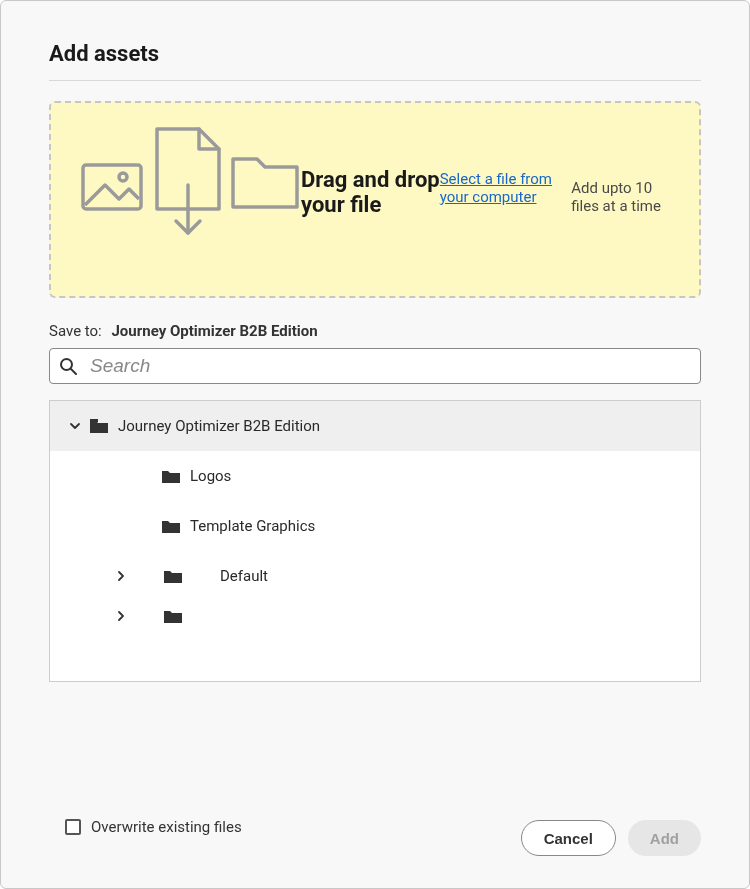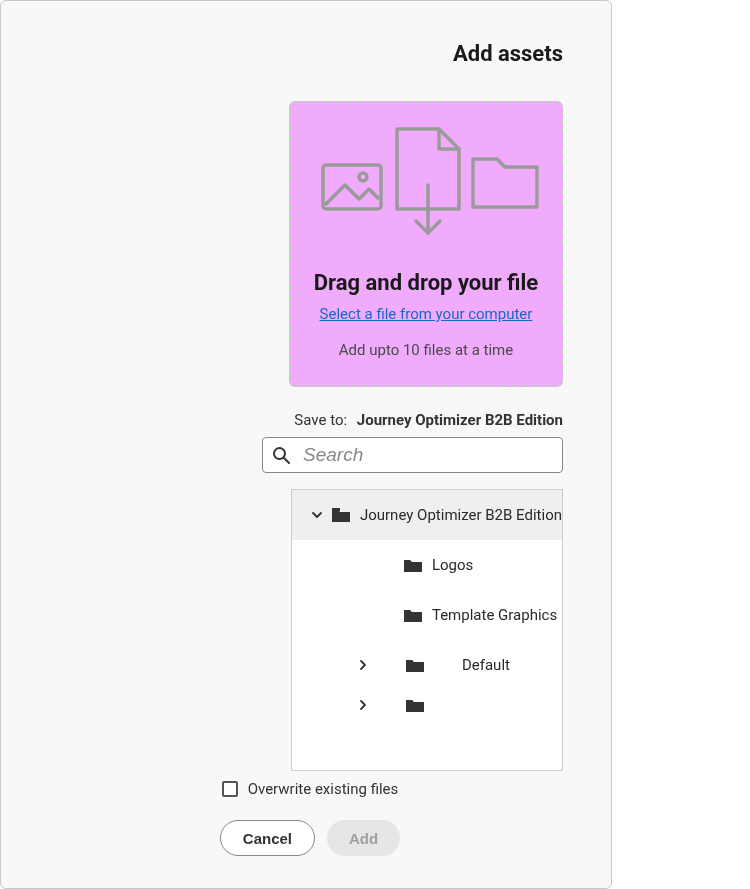--- a/index.html
+++ b/index.html
@@ -7,47 +7,45 @@
       font-family: -apple-system, BlinkMacSystemFont, "Segoe UI", Roboto, Helvetica, Arial, sans-serif;
       background: #fff;
       width: 750px;
       height: 889px;
       overflow: hidden;
     }
     .dialog {
       background: #f8f8f8;
       border: 1px solid #c8c8c8;
       border-radius: 6px;
-      width: 612px;
+      width: 750px;
       height: 889px;
       padding: 40px 48px 32px 48px;
       display: flex;
       flex-direction: column;
       position: relative;
-      align-items: flex-end;
     }
     .dialog-title {
       font-size: 22px;
       font-weight: 700;
       color: #1a1a1a;
       margin-bottom: 14px;
     }
     .title-rule {
       border: none;
       border-top: 1px solid #d8d8d8;
       margin-bottom: 20px;
     }
     .dropzone {
       border: 2px dashed #c6c6c6;
       border-radius: 6px;
       padding: 20px 20px 26px 20px;
       display: flex;
-      flex-direction: column;
-      align-items: center;
-      background: #f0abfc;
+      align-items: center;
+      background: #fef9c3;
     }
     .dropzone-illustration {
       margin-bottom: 28px;
     }
     .dropzone-heading {
       font-size: 22px;
       font-weight: 700;
       color: #1a1a1a;
       margin-bottom: 10px;
     }
@@ -133,26 +131,25 @@
     .tree-row.level-1-child { padding-left: 112px; }
     .tree-row.partial {
       height: 30px;
       overflow: hidden;
       align-items: flex-start;
       padding-top: 8px;
     }
     .footer {
       position: absolute;
       bottom: 32px;
-      left: 56px;
+      left: 64px;
       right: 48px;
       display: flex;
       align-items: center;
       justify-content: space-between;
-      flex-direction: column;
     }
     .checkbox-wrap {
       display: flex;
       align-items: center;
       gap: 10px;
       font-size: 15px;
       color: #333;
       cursor: pointer;
     }
     .checkbox-box {

